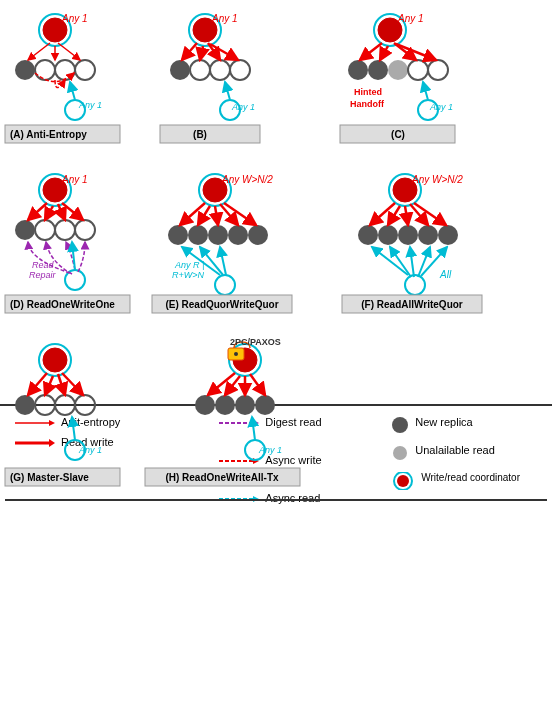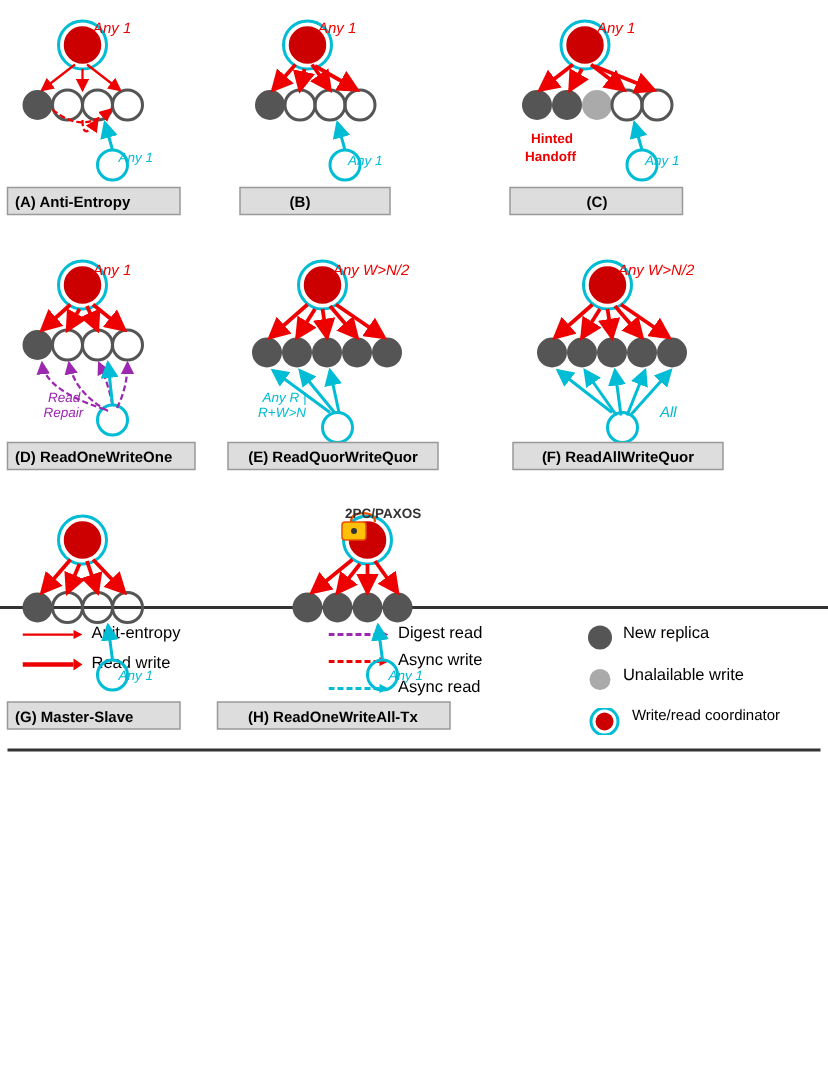--- a/index.html
+++ b/index.html
@@ -33,21 +33,21 @@
       flex: 1.2;
       display: flex;
       flex-direction: column;
       gap: 6px;
     }
 
     .legend-right {
       flex: 1;
       display: flex;
       flex-direction: column;
-      gap: 4px;
+      gap: 24px;
     }
 
     .legend-icons {
       flex: 0.9;
       display: flex;
       flex-direction: column;
       gap: 10px;
     }
 
     .legend-item {
@@ -348,21 +348,21 @@
     <div class="legend-item">
       <svg width="18" height="18">
         <circle cx="9" cy="9" r="8" fill="#555"></circle>
       </svg>
       <span>New replica</span>
     </div>
     <div class="legend-item">
       <svg width="18" height="18">
         <circle cx="9" cy="9" r="7" fill="#aaa"></circle>
       </svg>
-      <span>Unalailable write</span>
+      <span>Unalailable read</span>
     </div>
     <div class="legend-item">
       <svg width="24" height="18">
         <circle cx="12" cy="9" r="6" fill="#c00"></circle>
         <circle cx="12" cy="9" r="9" fill="none" stroke="#00bcd4" stroke-width="2"></circle>
       </svg>
       <span style="font-size:10px">Write/read coordinator</span>
     </div>
   </div>
 </div>

